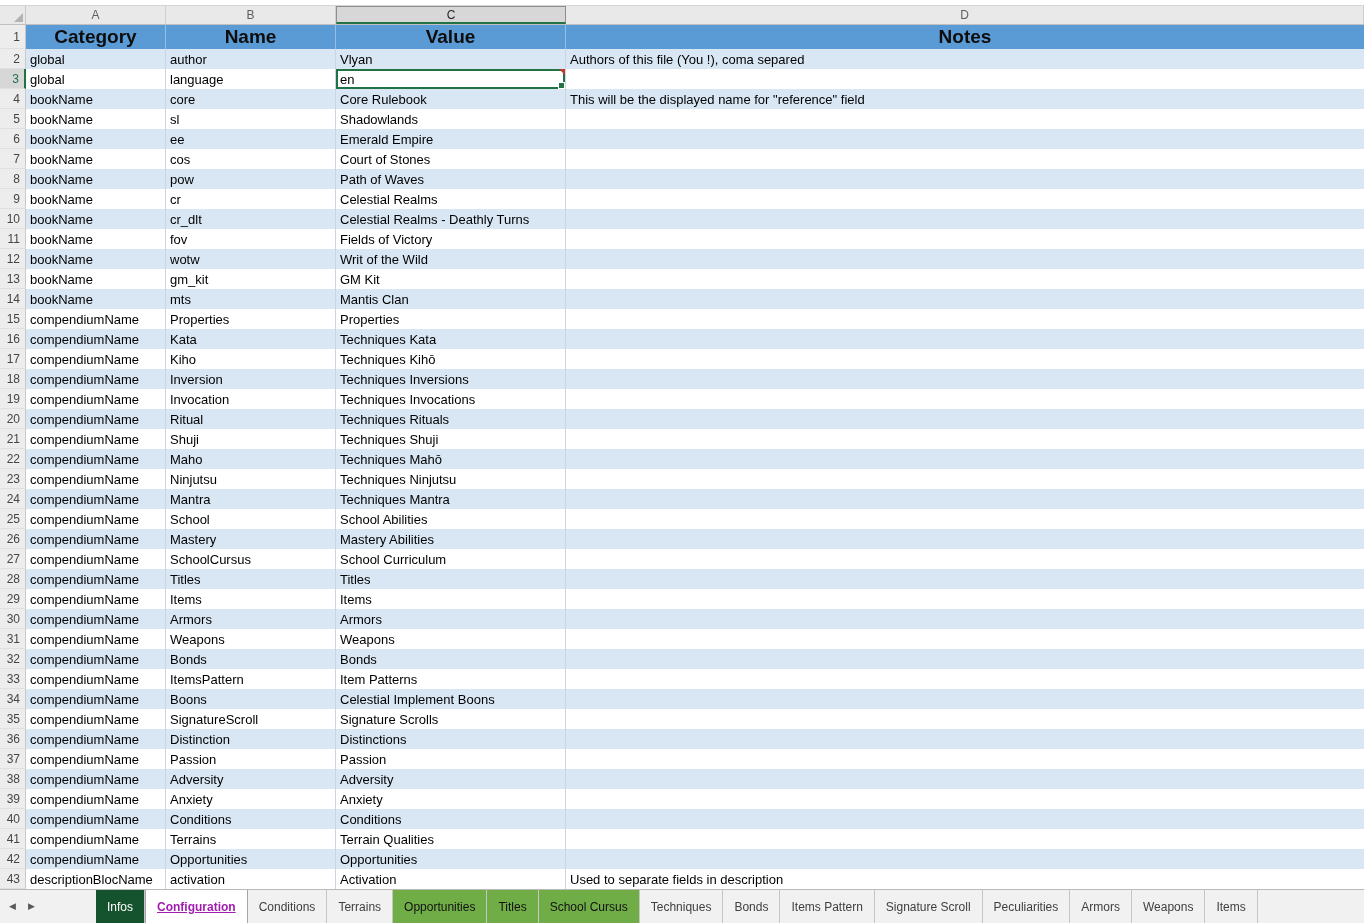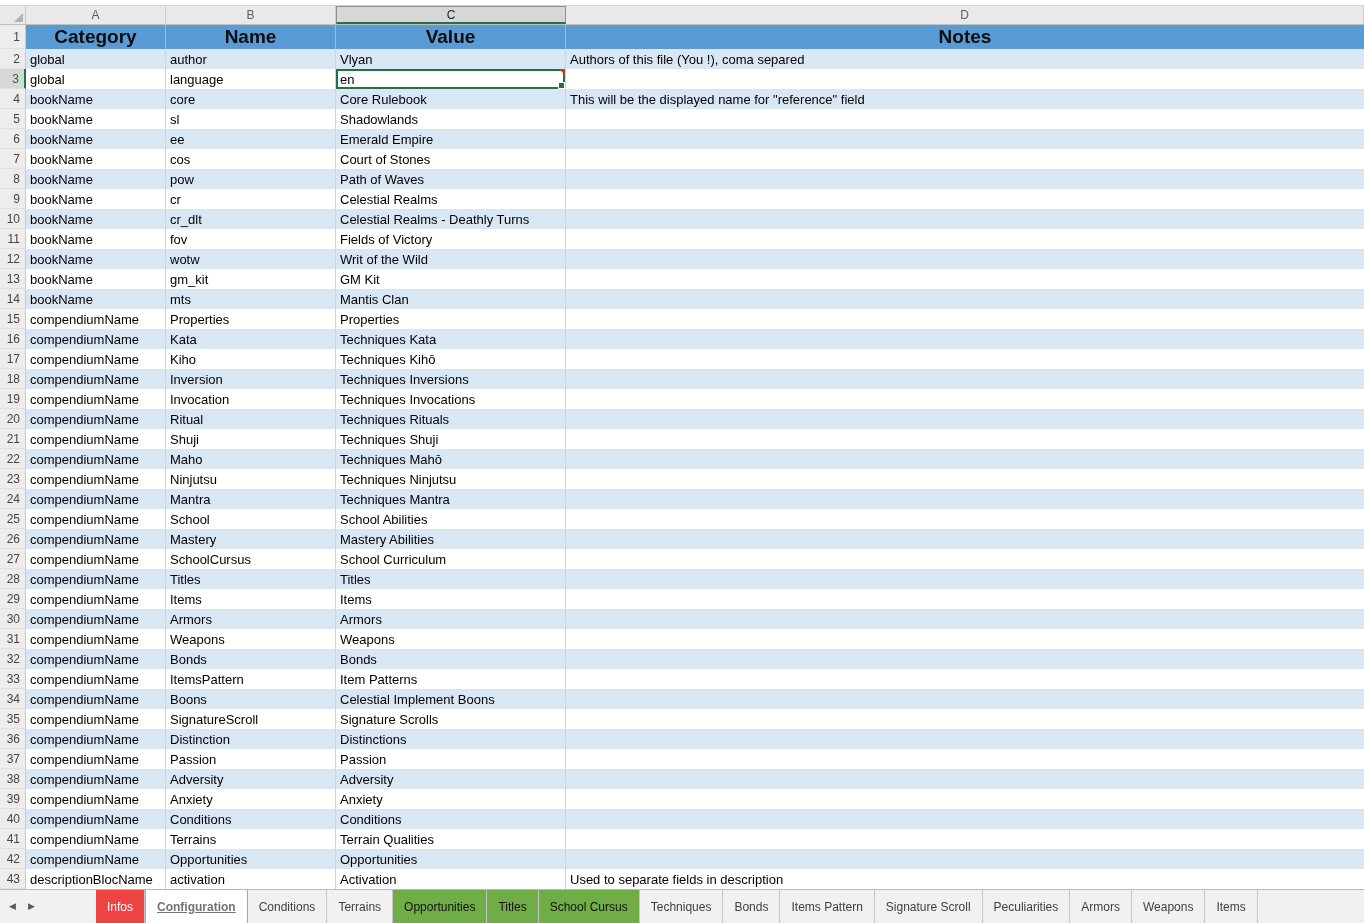--- a/index.html
+++ b/index.html
@@ -52,23 +52,23 @@
   
   .tabbar{ position:absolute; left:0; right:0; bottom:0; height:34px;
     background:#F1F1F1; border-top:1px solid #B9B9B9;
     display:flex; align-items:stretch; overflow:hidden; }
   .tabnav{ width:96px; flex:0 0 96px; display:flex; align-items:center;
     gap:12px; padding-left:9px; }
   .navbtn{ color:#5a5a5a; font-size:9px; line-height:1; cursor:default; }
   .tabs{ display:flex; align-items:stretch; white-space:nowrap; }
   .tab{ display:flex; align-items:center; padding:0 11px; font-size:12px;
     color:#404040; border-right:1px solid #C6C6C6; white-space:nowrap; }
-  .tab.purple{ background:#ef4444; color:#ffffff; }
+  .tab.purple{ background:#14532d; color:#ffffff; }
   .tab.green{ background:#70AD47; color:#111111; }
-  .tab.active{ background:#ffffff; color:#737373; font-weight:bold;
+  .tab.active{ background:#ffffff; color:#a21caf; font-weight:bold;
     text-decoration:underline; border-left:1px solid #A6A6A6;
     border-right:1px solid #A6A6A6; }
 </style>
 </head>
 <body>
 
 <div class="screen">
   <div class="topstrip"></div>
 
   <div class="colheaders">

